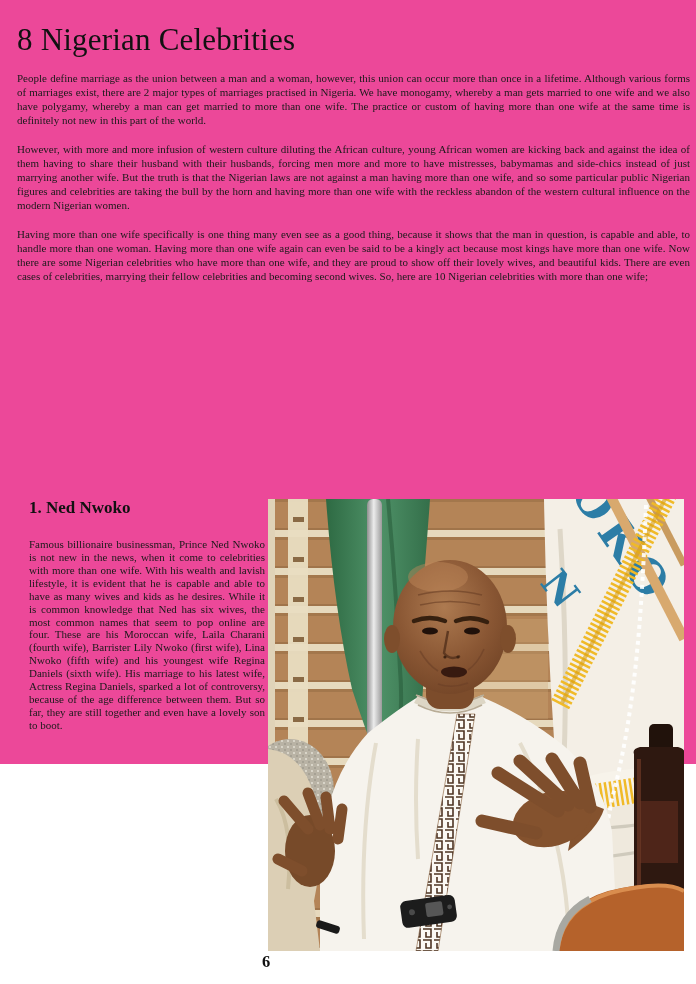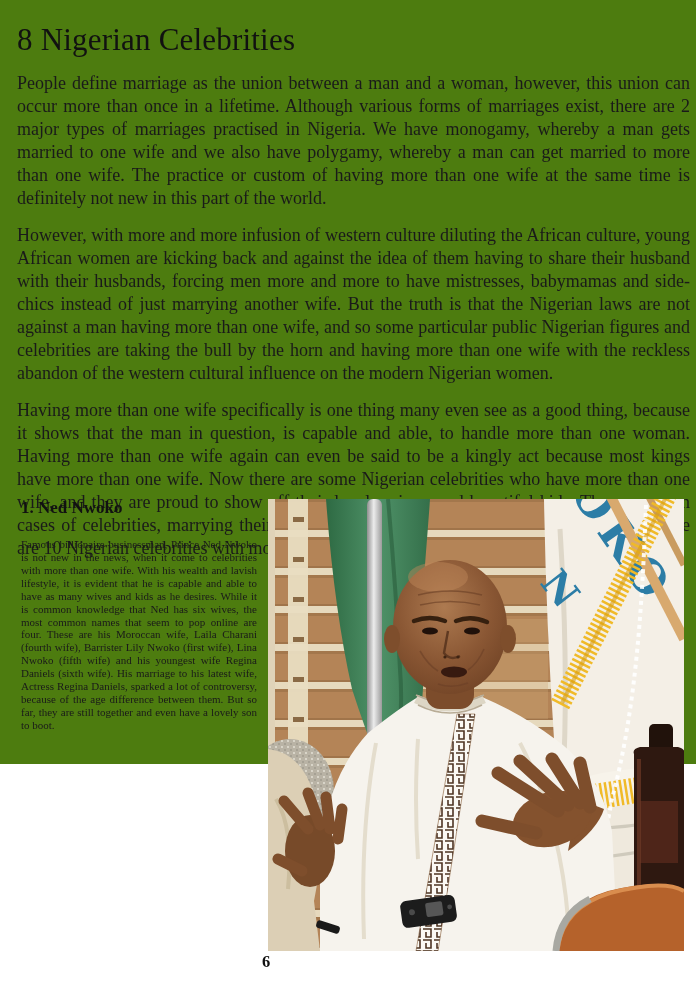--- a/index.html
+++ b/index.html
@@ -1,32 +1,32 @@
 <!DOCTYPE html>
 <html><head>
 <meta charset="utf-8">
 <style>
   html,body{margin:0;padding:0;background:#ffffff;}
   body{
     width:696px;height:984px;overflow:hidden;
     font-family:"Liberation Serif","DejaVu Serif",serif;
     color:#141414;
   }
-  .page{position:relative;width:696px;height:764px;box-sizing:border-box;padding:22px 6px 0 17px;background:#4d7c0f;}
+  .page{position:relative;width:696px;height:764px;box-sizing:border-box;padding:22px 6px 0 17px;background:#ec4899;}
   h1.title{
     margin:0 0 14px 0;font-weight:400;font-size:31px;line-height:1.17;
     color:#111;letter-spacing:.2px;
   }
   h1.title span{display:block;}
   p.body{
-    font-size:18px;line-height:1.27;text-align:justify;
+    font-size:11px;line-height:1.27;text-align:justify;
     margin:0 0 15px 0;color:#1a1a1a;
   }
   .cols{position:absolute;top:497px;left:17px;width:667px;}
-  .col-left{position:absolute;top:0;left:4px;width:236px;}
+  .col-left{position:absolute;top:0;left:12px;width:236px;}
   h2.item-heading{font-size:17px;font-weight:700;margin:1px 0 0 0;color:#111;}
   p.col-body{
     font-size:11px;line-height:1.175;text-align:justify;
     margin:20px 0 0 0;color:#1a1a1a;
   }
   .photo-frame{position:absolute;top:2px;left:251px;width:416px;height:452px;overflow:hidden;}
   .photo-frame svg{display:block;}
   .page-number{
     position:absolute;top:952px;left:262px;
     font-size:16.5px;font-weight:700;color:#111;

